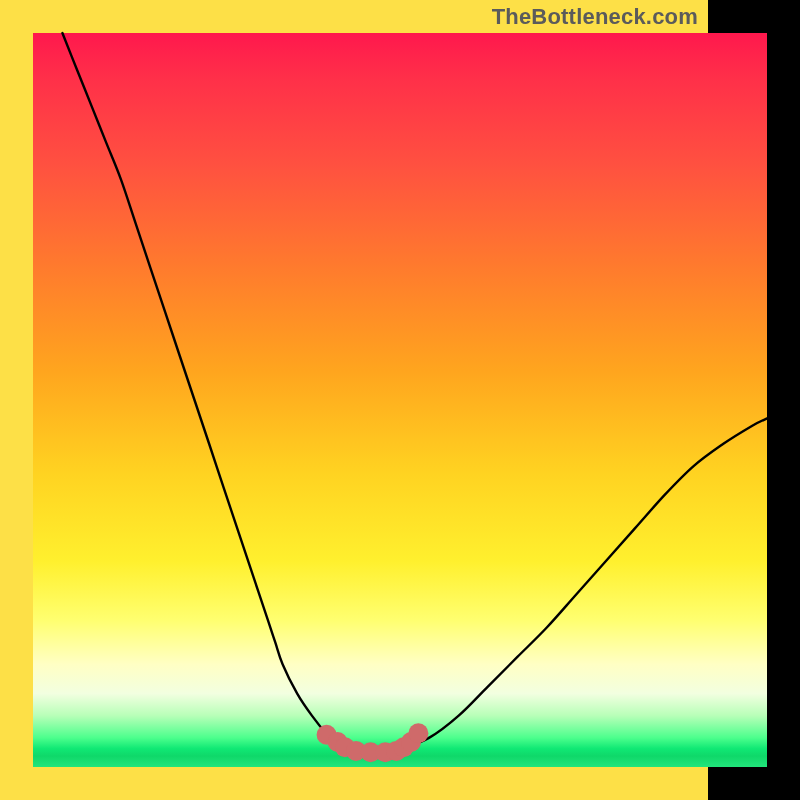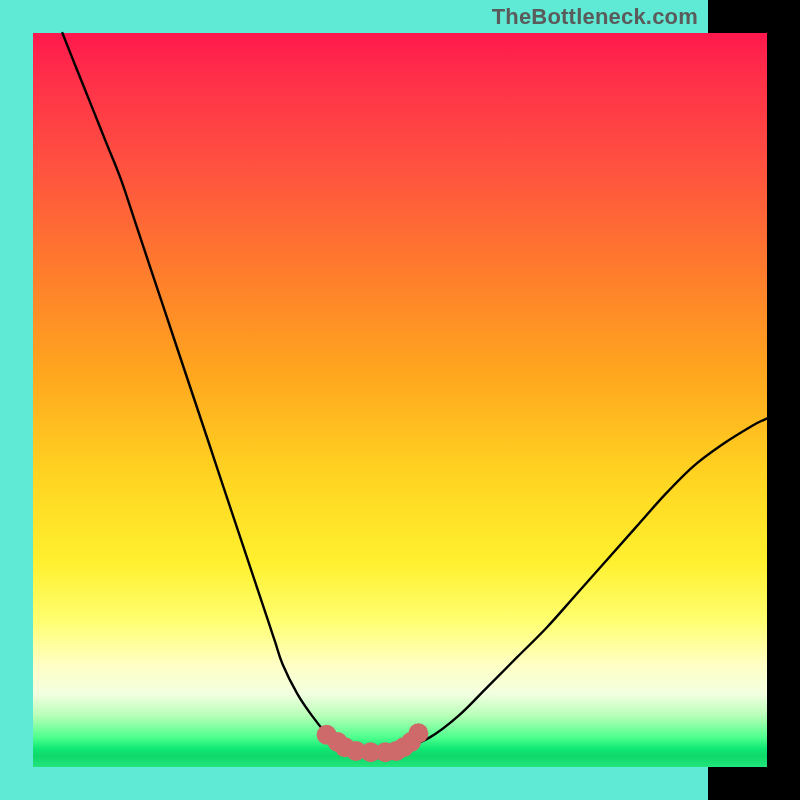--- a/index.html
+++ b/index.html
@@ -8,21 +8,21 @@
     width: 800px;
     height: 800px;
     background: #000;
     overflow: hidden;
     font-family: Arial, Helvetica, sans-serif;
   }
   .frame {
     position: relative;
     width: 708px;
     height: 800px;
-    background: #5eead4;
+    background: #fde047;
   }
   .plot-area {
     position: absolute;
     left: 33px;
     top: 33px;
     width: 734px;
     height: 734px;
     
     background: linear-gradient(
       to bottom,

